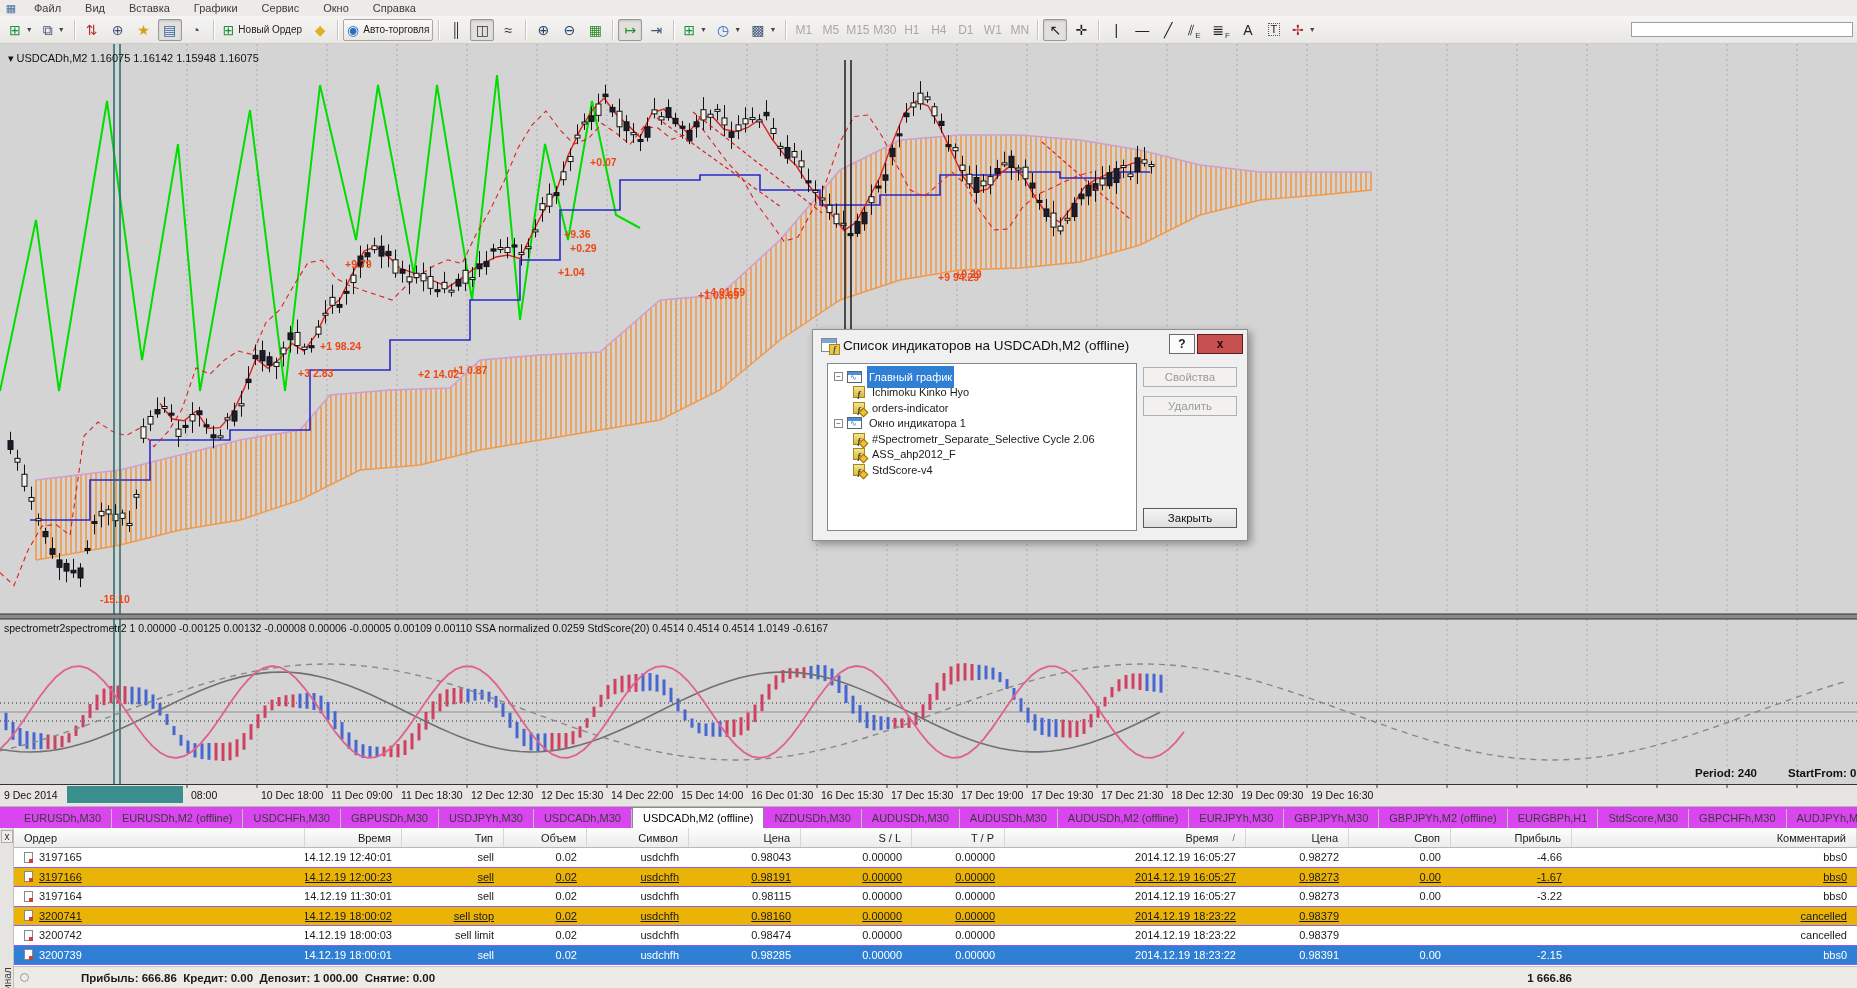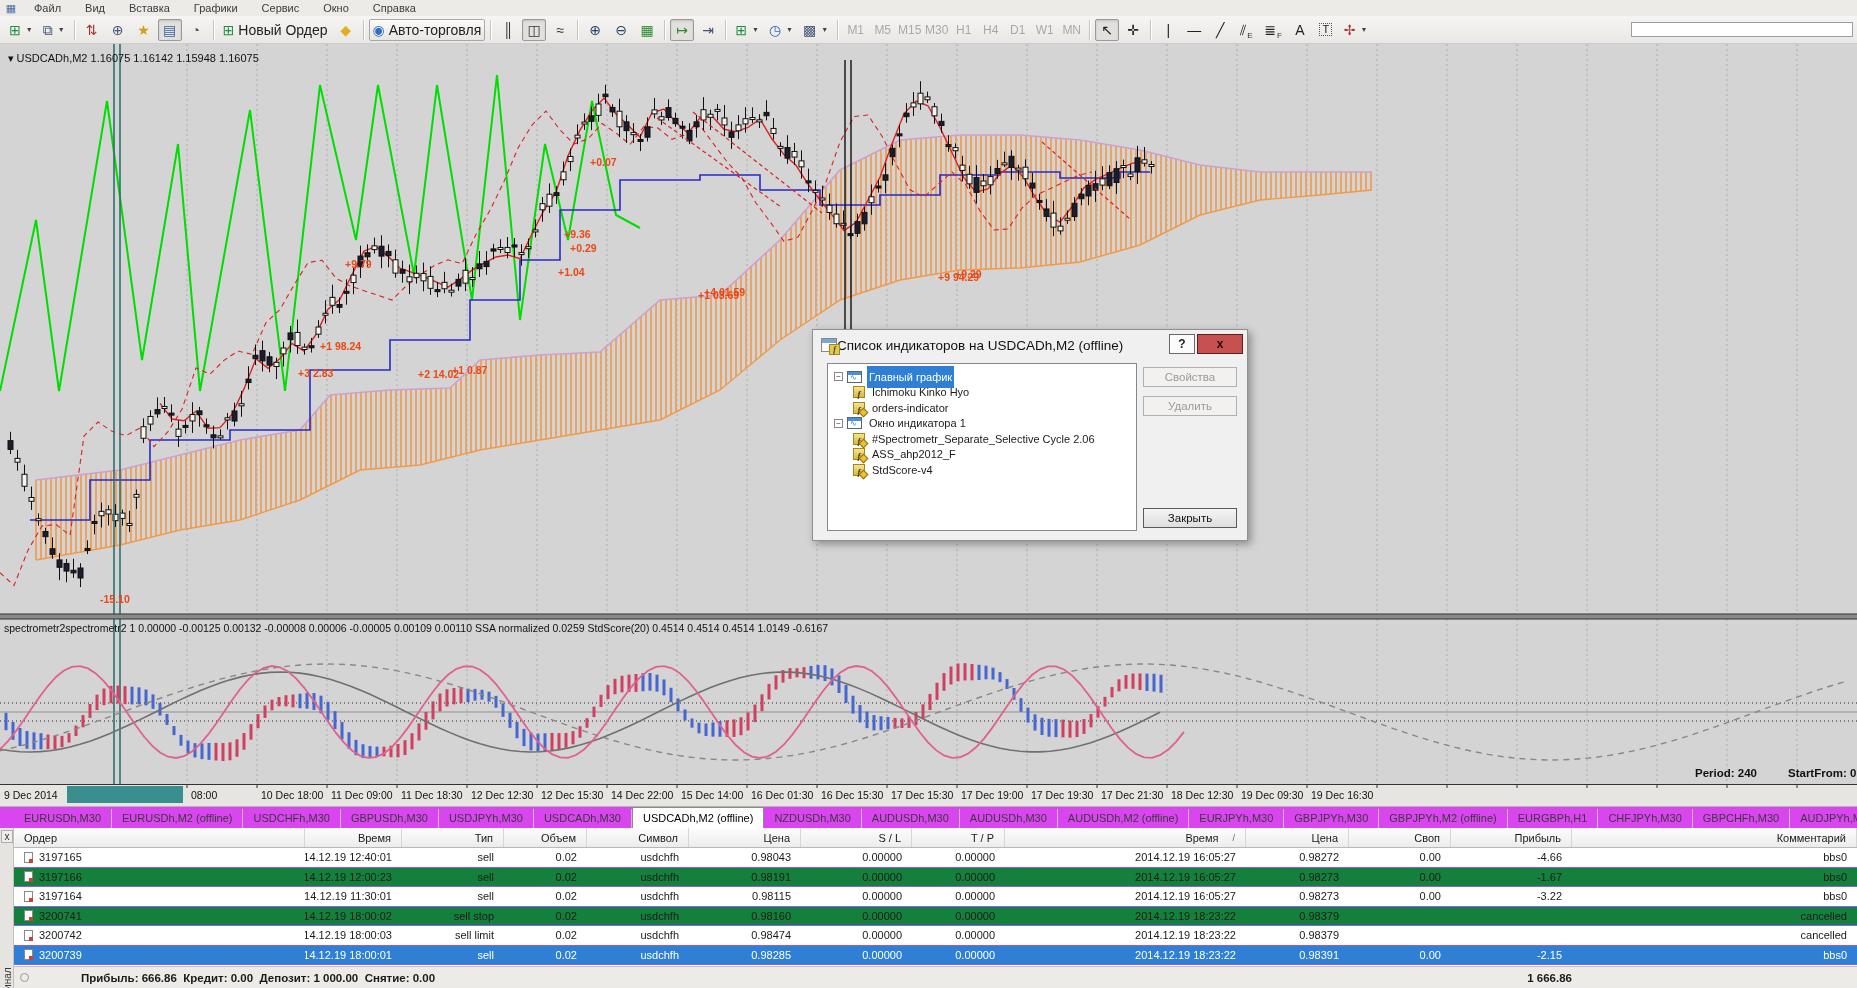--- a/index.html
+++ b/index.html
@@ -15,32 +15,32 @@
   #toolbar{position:absolute;left:0;top:16px;width:100%;height:28px;display:flex;align-items:center;
            background:linear-gradient(#f6f5f3,#e9e7e4);border-bottom:1px solid #cfcdc9;padding-left:4px;}
   .tbtn{height:22px;min-width:24px;margin:0 1px;border:1px solid transparent;display:flex;align-items:center;
         justify-content:center;gap:4px;padding:0 3px;border-radius:2px;}
   .tbtn .g{font-size:14px;line-height:1;}
   .tbtn .sub{font-size:8px;margin-left:-3px;align-self:flex-end;color:#333;}
   .tbtn .dd{font-size:7px;color:#444;margin-left:1px;}
   .tbtn.pressed{border:1px solid #9a9a9a;background:#e2e0dd;box-shadow:inset 0 1px 2px rgba(0,0,0,.15);}
   .tbtn.boxed{border:1px solid #a9a7a3;background:linear-gradient(#fcfbfa,#e8e6e2);}
   .tbtn.framed .g{border:1px dotted #555;padding:0 2px;font-size:11px;}
-  .tbtn .lbl{font-size:14px;color:#222;}
+  .tbtn .lbl{font-size:10px;color:#222;}
   .tsep{width:1px;height:20px;background:#c6c4c0;margin:0 4px;box-shadow:1px 0 0 #fff;}
   .tf{width:27px;text-align:center;color:#a8a8a8;font-size:12px;padding:3px 0;}
   #tb-search{margin-left:auto;margin-right:4px;width:222px;height:15px;border:1px solid #96a0aa;background:#fff;}
   
   #chart-wrap{position:absolute;left:0;top:44px;width:1857px;height:762px;}
   svg{display:block;font-family:"Liberation Sans",sans-serif;}
   
   #dialog{position:absolute;left:812px;top:329px;width:436px;height:212px;background:#f0f0f0;
           border:1px solid #8f8f8f;box-shadow:3px 3px 8px rgba(0,0,0,.35);}
   #dlg-title{position:absolute;left:0;top:0;right:0;height:30px;display:flex;align-items:center;padding-left:8px;}
-  #dlg-title .t{font-size:13.5px;color:#111;}
+  #dlg-title .t{font-size:13.5px;color:#111;margin-left:6px;}
   .dlg-ico{width:16px;height:14px;position:relative;background:#fff;border:1px solid #888;}
   .dlg-ico::before{content:"";position:absolute;left:0;top:0;right:0;height:4px;background:#7ba7d7;}
   .dlg-ico::after{content:"f";position:absolute;right:-4px;bottom:-4px;width:9px;height:9px;background:#e8c84a;
                   border:1px solid #a08820;font:italic bold 8px "Liberation Serif",serif;color:#444;
                   text-align:center;line-height:9px;}
   #dlg-help{position:absolute;right:52px;top:4px;width:26px;height:20px;background:#fbfbfb;border:1px solid #6a6a6a;
             font-weight:bold;text-align:center;line-height:18px;font-size:12px;}
   #dlg-close{position:absolute;right:4px;top:4px;width:46px;height:20px;background:#c75050;border:1px solid #5a1f1f;
              color:#2d0a0a;font-weight:bold;text-align:center;line-height:18px;font-size:12px;}
   #dlg-tree{position:absolute;left:14px;top:33px;width:310px;height:168px;background:#fff;
@@ -75,21 +75,21 @@
                font-size:10px;color:#3a3a3a;text-align:left;}
   #terminal{position:absolute;left:14px;top:828px;width:1843px;height:138px;background:#fff;}
   .trow{display:grid;grid-template-columns:291px 97px 102px 83px 102px 112px 111px 93px 241px 103px 102px 121px 285px;
         height:19.5px;align-items:center;}
   #thead{height:20px;background:linear-gradient(#fdfdfd,#ececec);border-bottom:1px solid #b8b8b8;}
   #thead .cell{color:#1a1a1a;border-right:1px solid #d6d6d6;height:100%;display:flex;align-items:center;}
   .cell{padding:0 10px;white-space:nowrap;overflow:hidden;font-size:11px;}
   .cell.r{justify-content:flex-end;text-align:right;}
   .cell.l{justify-content:flex-start;text-align:left;}
   .trow.body{border-bottom:1px solid #8b5cf6;}
-  .trow.alt{background:#15803d;}
+  .trow.alt{background:#eab308;text-decoration:underline;}
   .trow.sel{background:#2f80d4;color:#fff;}
   .trow .cell{display:flex;align-items:center;}
   .doc{width:9px;height:11px;background:#fdfdfd;border:1px solid #888;position:relative;margin-right:6px;flex:0 0 auto;}
   .doc::after{content:"";position:absolute;right:-1px;bottom:-1px;width:4px;height:4px;background:#d04030;}
   .sort{color:#666;font-size:9px;margin-left:14px;}
   
   #statusbar{position:absolute;left:14px;top:966px;width:1843px;height:22px;background:#edebe8;
              border-top:1px solid #c2c0bc;display:flex;align-items:center;font-weight:bold;font-size:11.5px;gap:44px;}
   #conn-icon{width:9px;height:9px;border:1.5px solid #9a9a9a;border-radius:50%;margin:0 8px 0 6px;}
   #status-total{position:absolute;right:285px;font-weight:bold;}
@@ -1182,21 +1182,21 @@
       <span class="tab">USDCADh,M30</span>
       <span class="tab active">USDCADh,M2 (offline)</span>
       <span class="tab">NZDUSDh,M30</span>
       <span class="tab">AUDUSDh,M30</span>
       <span class="tab">AUDUSDh,M30</span>
       <span class="tab">AUDUSDh,M2 (offline)</span>
       <span class="tab">EURJPYh,M30</span>
       <span class="tab">GBPJPYh,M30</span>
       <span class="tab">GBPJPYh,M2 (offline)</span>
       <span class="tab">EURGBPh,H1</span>
-      <span class="tab">CHFJPYh,M30</span>
+      <span class="tab">StdScore,M30</span>
       <span class="tab">GBPCHFh,M30</span>
       <span class="tab">AUDJPYh,M30</span>
     </div>
 
   <div id="term-strip">
     <div id="term-close">x</div>
     <div id="term-vlabel">Терминал</div>
   </div>
   <div id="terminal">
     <div class="trow" id="thead">

